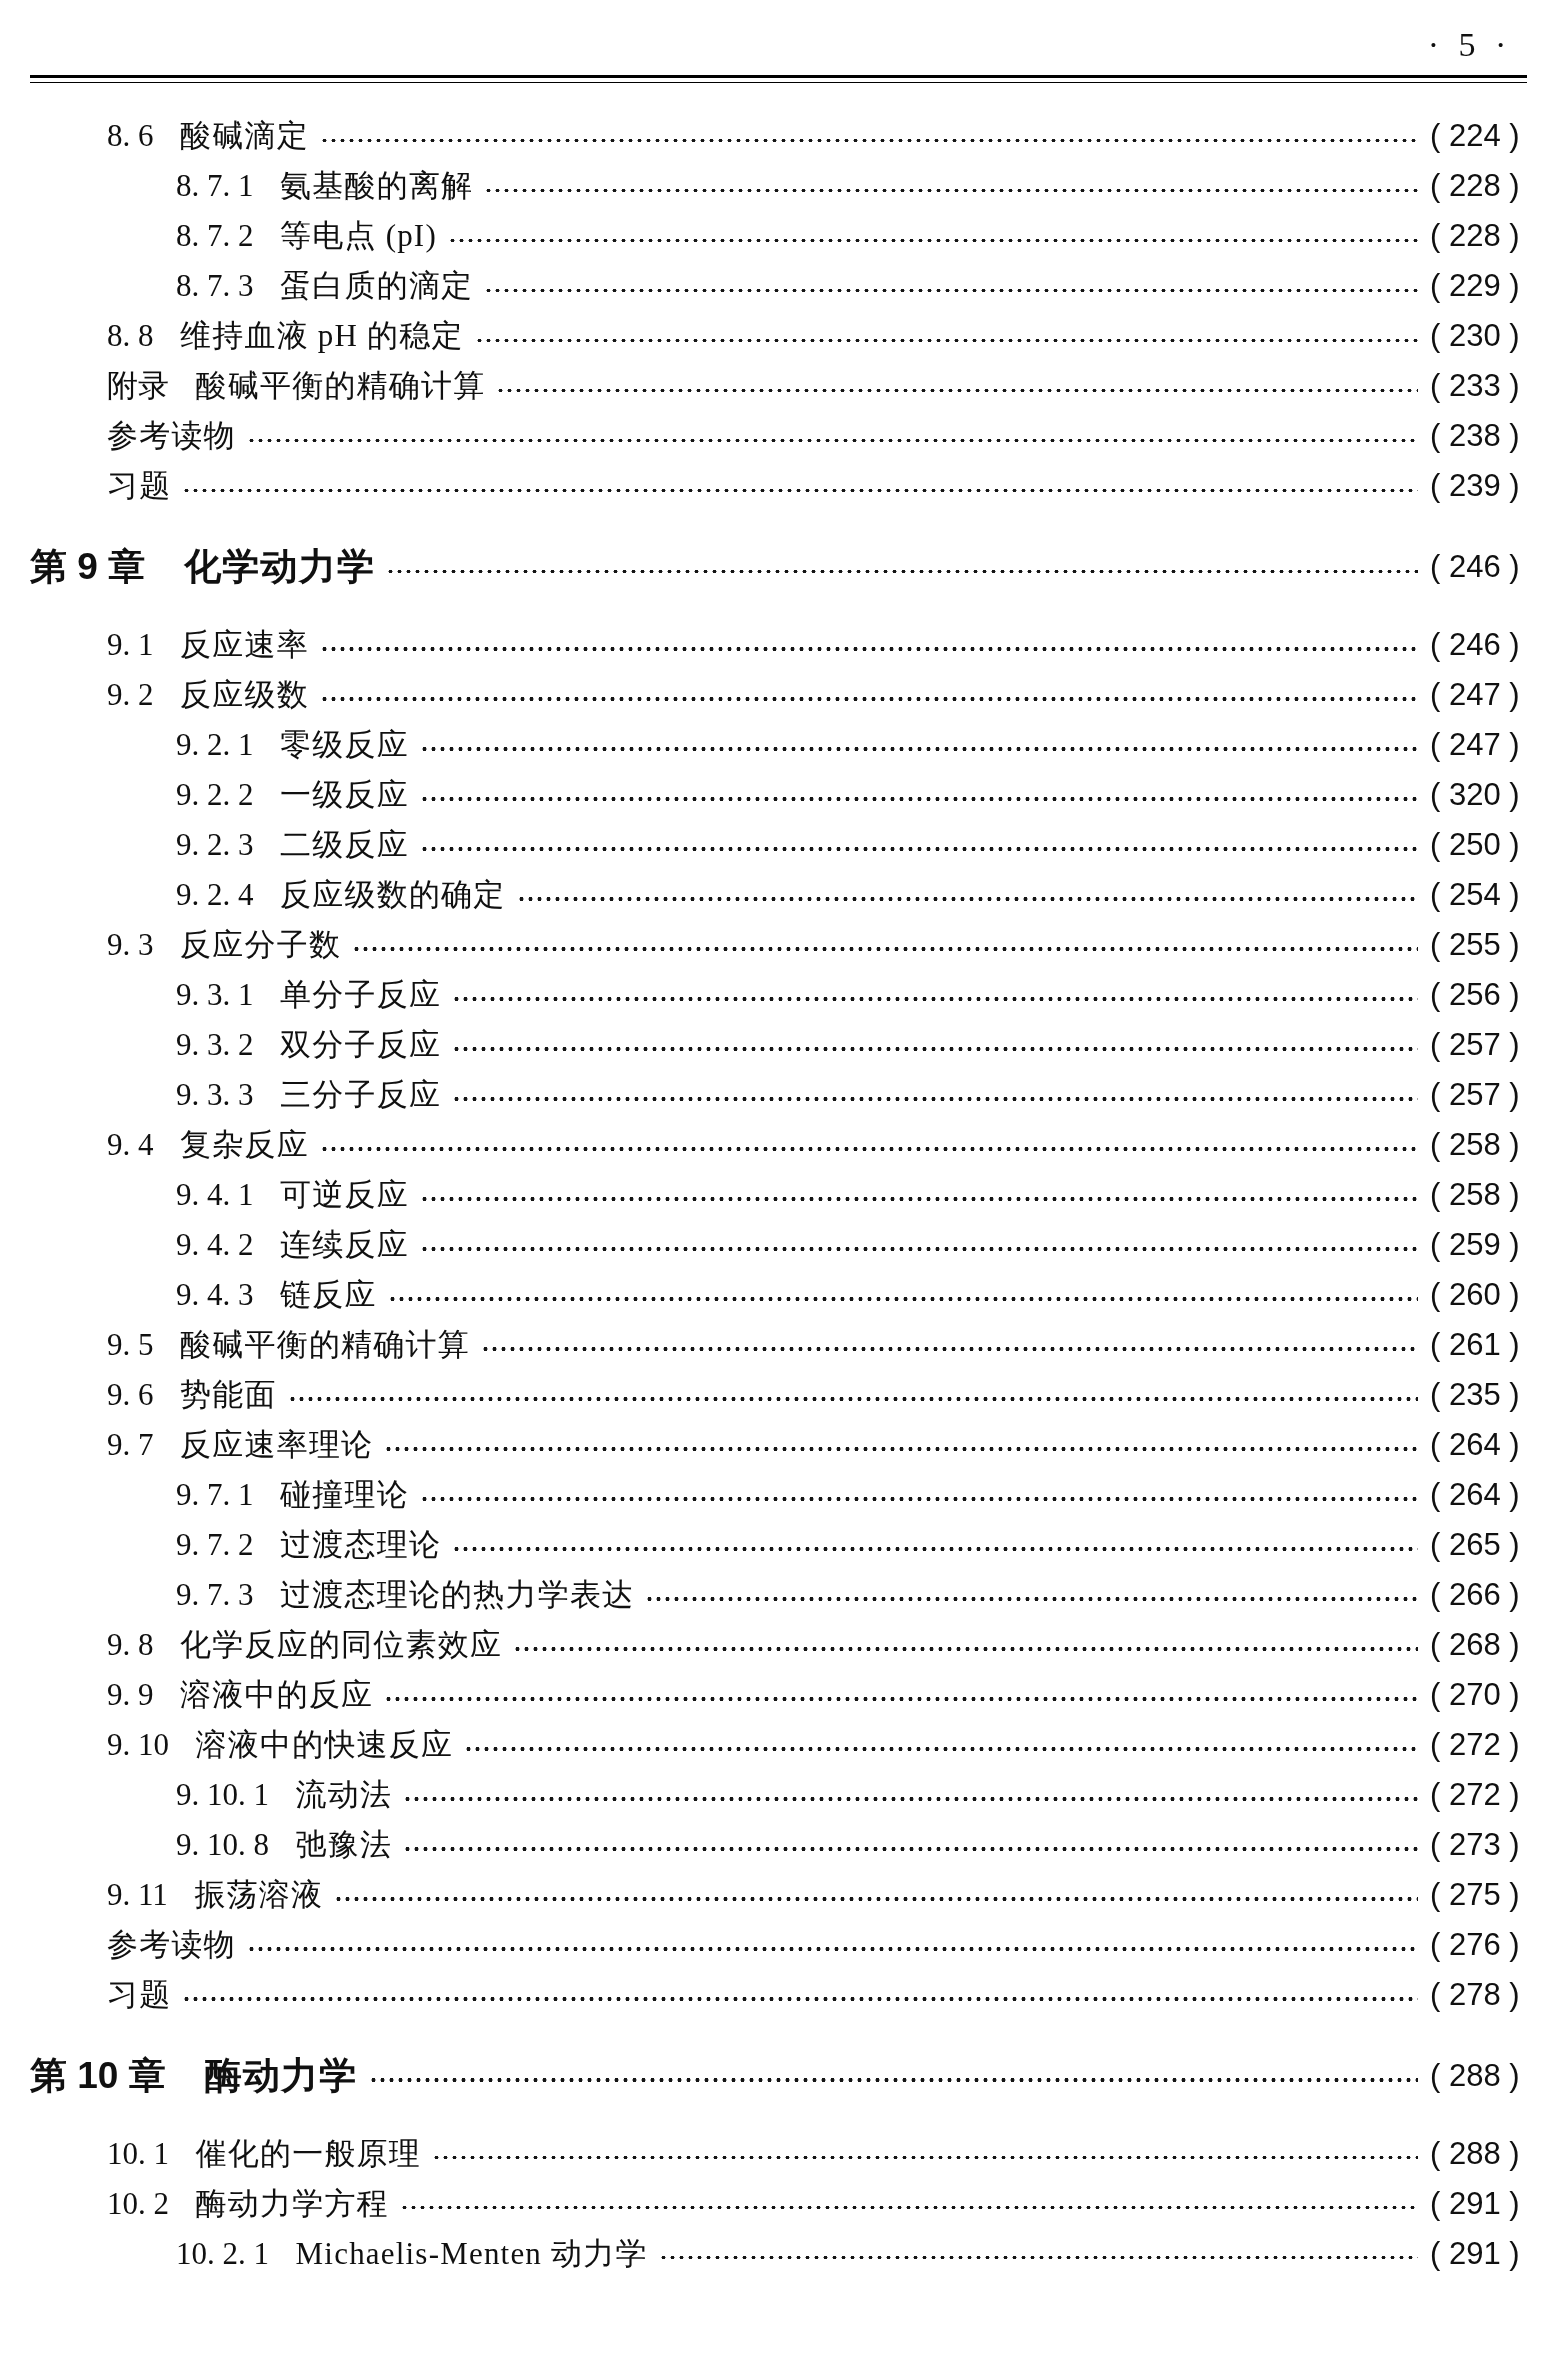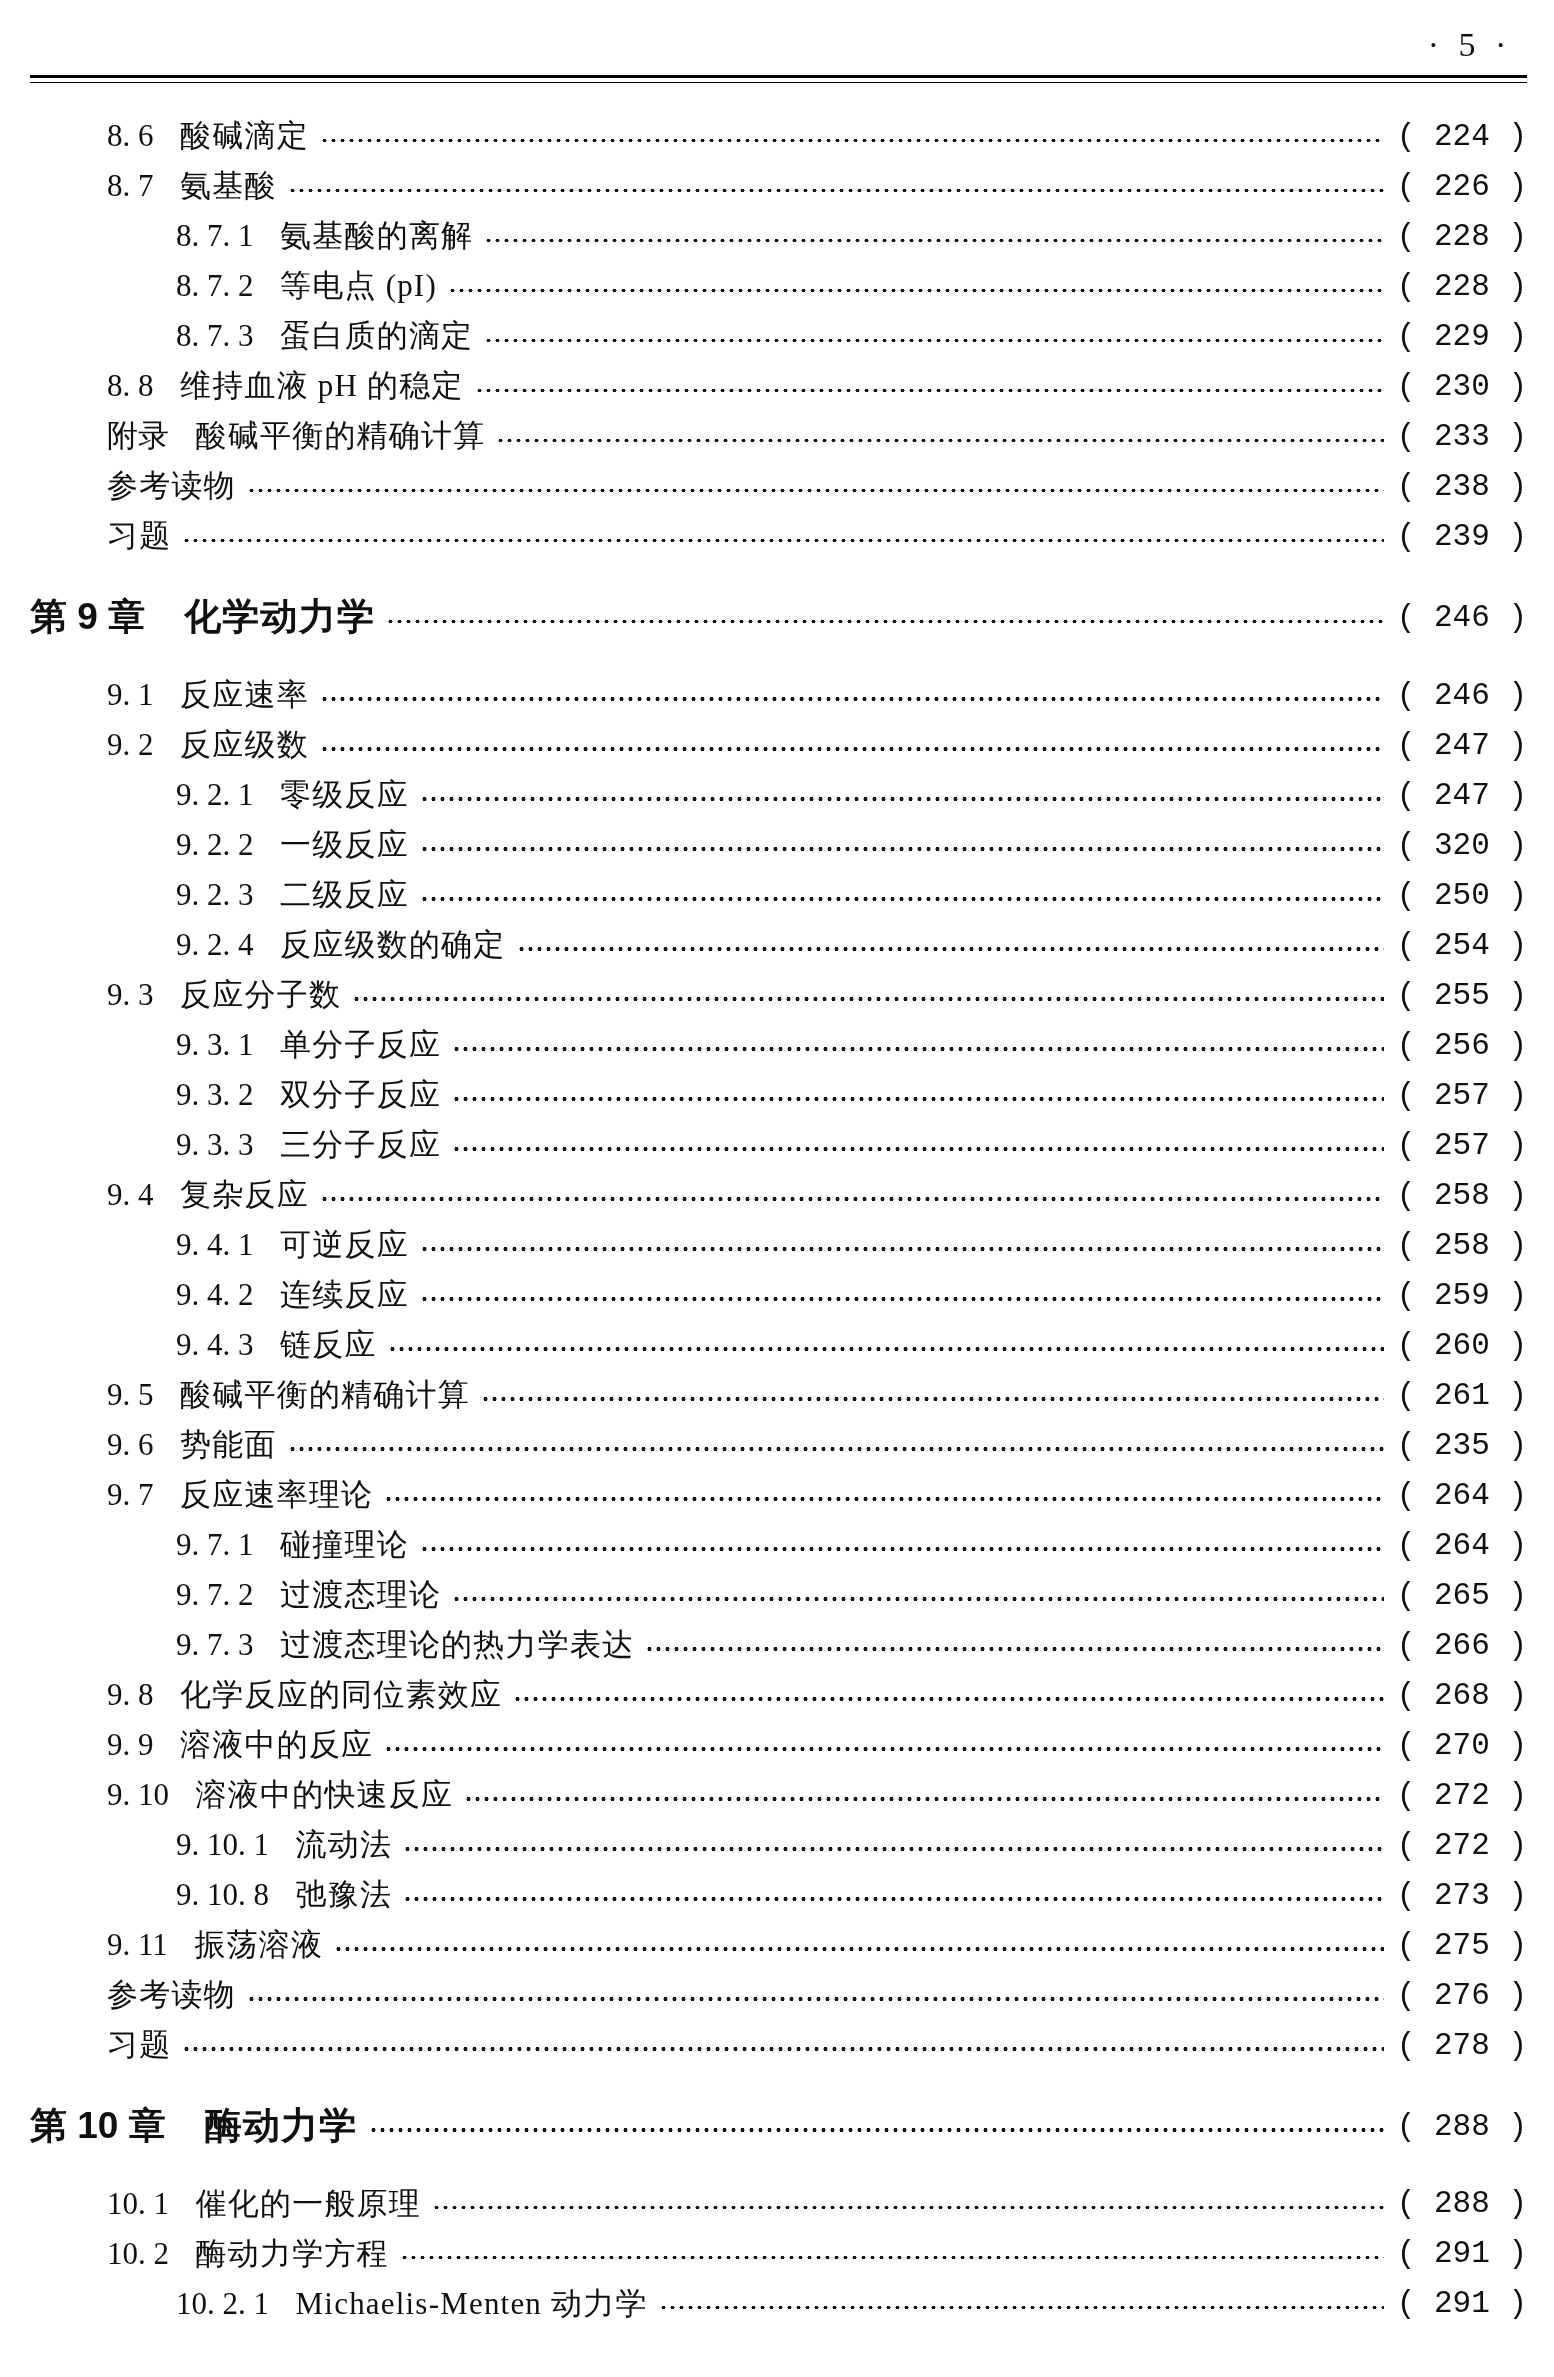--- a/index.html
+++ b/index.html
@@ -37,46 +37,40 @@
   .title{white-space:pre;letter-spacing:1.2px;flex:0 0 auto;}
   .leader{
     flex:1 1 auto;height:5.5px;margin:7.8px 12.5px 0 11px;
     background-image:radial-gradient(circle,#141414 1.8px,transparent 2.2px);
     background-size:9px 5.5px;
     background-repeat:repeat-x;
     background-position:left center;
     min-width:15.6px;
   }
   .page-num{
-    white-space:pre;flex:0 0 auto;min-width:97px;text-align:center;
+    white-space:pre;flex:0 0 auto;min-width:97px;text-align:left;
     font-weight:400;font-size:31px;
-    font-family:Liberation Mono, monospace;
+    font-family:Liberation Sans, sans-serif;
   }
 </style>
 </head>
 <body>
 
 <div>
   <div class="page-header">
     <span class="folio">· 5 ·</span>
   </div>
   <div class="double-rule"></div>
   <div class="toc-list" id="toc-list">
       <div class="row l1">
         <span class="num">8. 6</span>
         <span class="title">酸碱滴定</span>
         <span class="leader"></span>
         <span class="page-num">( 224 )</span>
       </div>
-      <div class="row l1">
-        <span class="num">8. 7</span>
-        <span class="title">氨基酸</span>
-        <span class="leader"></span>
-        <span class="page-num">( 226 )</span>
-      </div>
       <div class="row l2">
         <span class="num">8. 7. 1</span>
         <span class="title">氨基酸的离解</span>
         <span class="leader"></span>
         <span class="page-num">( 228 )</span>
       </div>
       <div class="row l2">
         <span class="num">8. 7. 2</span>
         <span class="title">等电点 (pI)</span>
         <span class="leader"></span>

